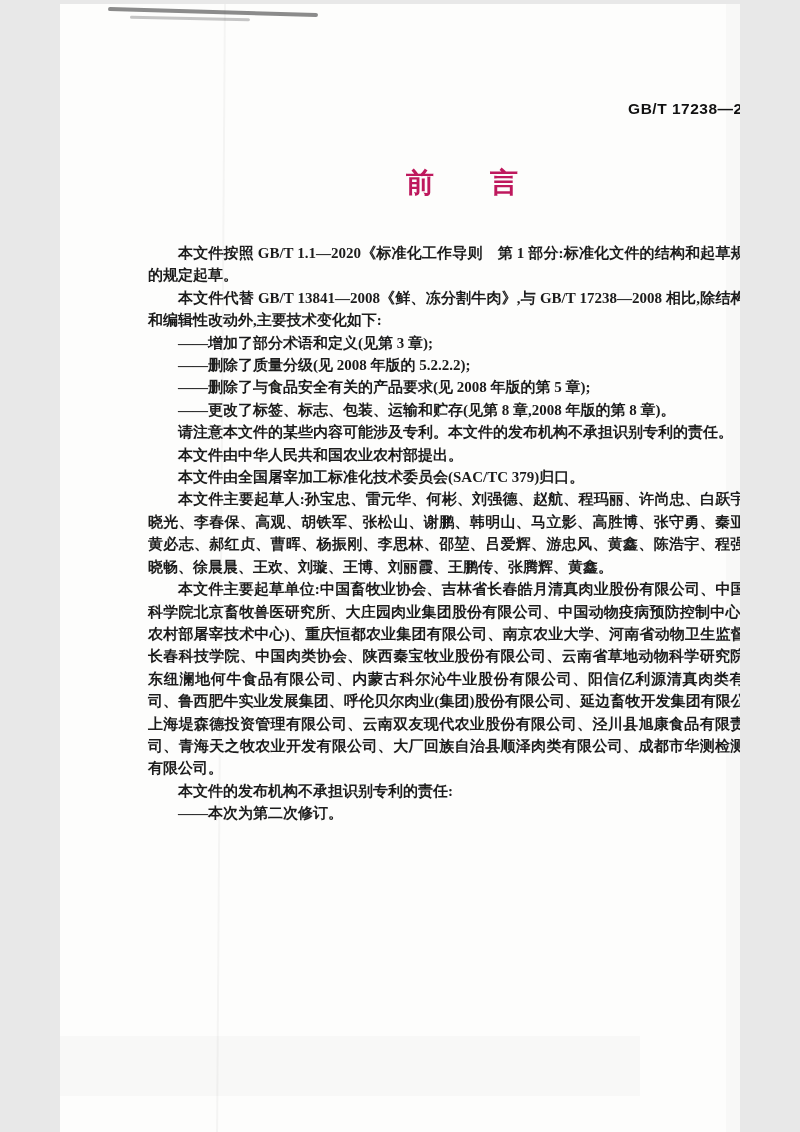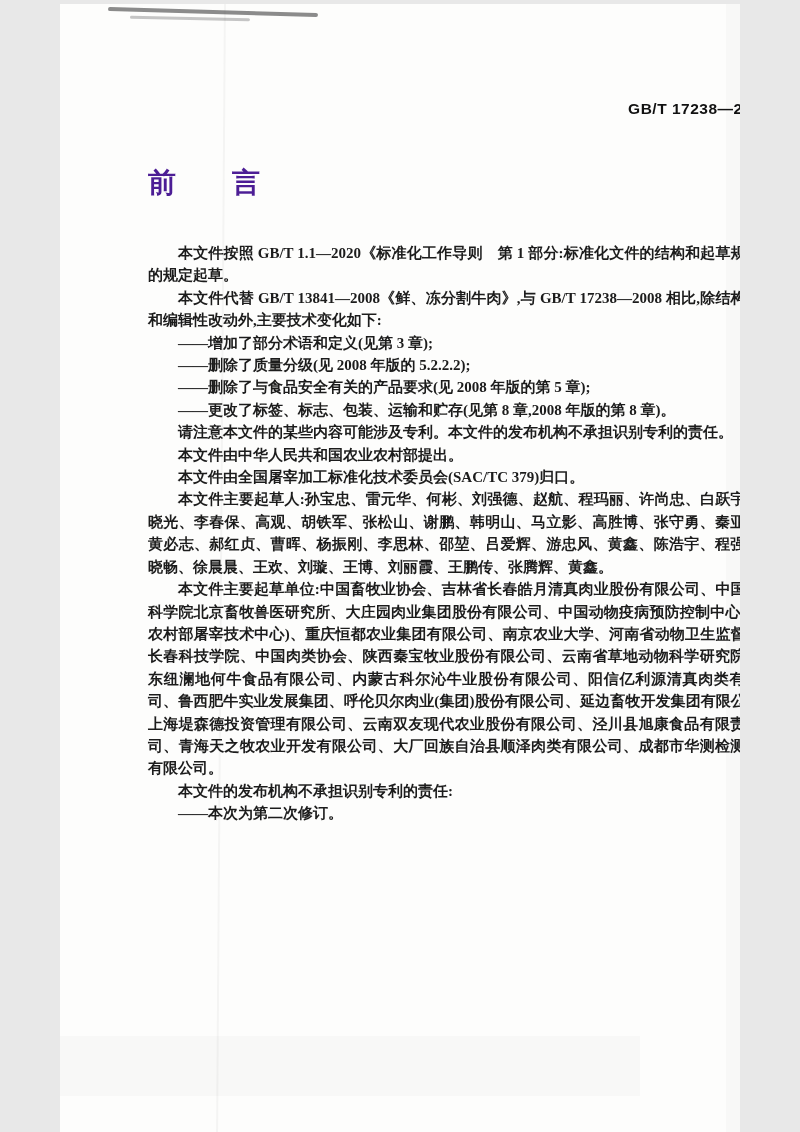--- a/index.html
+++ b/index.html
@@ -55,25 +55,25 @@
     text-align: right;
     padding-right: 6px;
     font-family: "Liberation Sans", "DejaVu Sans", sans-serif;
     font-weight: bold;
     font-size: 15.5px;
     letter-spacing: 0.5px;
     color: #111;
   }
   .doc-title {
     margin-top: 46px;
-    text-align: left;
+    text-align: center;
     font-family: "Liberation Sans", "DejaVu Sans", sans-serif;
     font-weight: bold;
     font-size: 28px;
-    color: #4c1d95;
+    color: #be185d;
   }
   .body-text {
     margin-top: 40px;
     font-family: "Liberation Serif", "DejaVu Serif", serif;
     font-size: 15px;
     line-height: 22.4px;
     text-align: justify;
     color: #1c1c1c;
   }
   .body-text p, .body-text .line-item {

